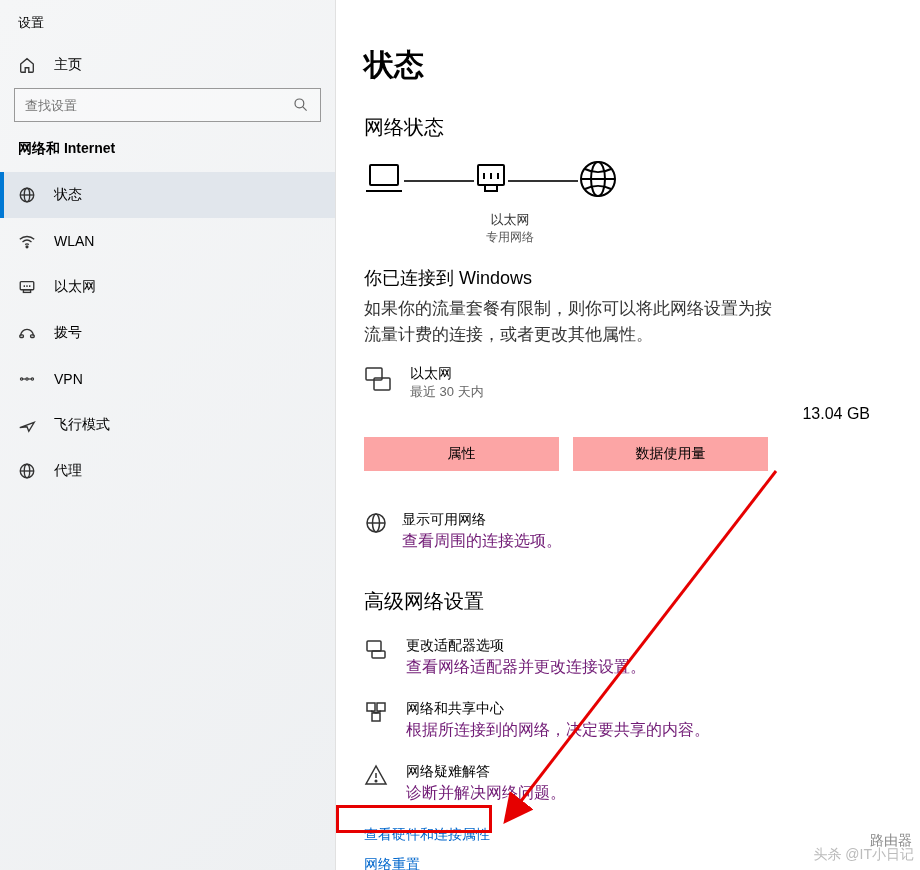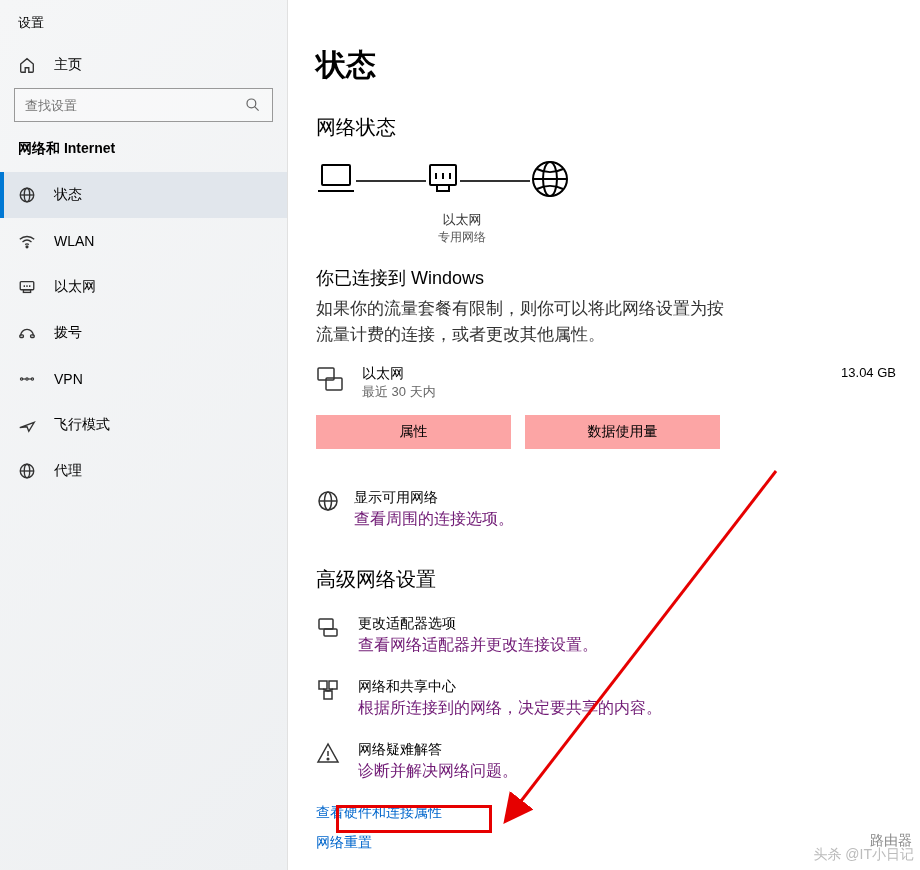--- a/index.html
+++ b/index.html
@@ -1,17 +1,17 @@
 <!DOCTYPE html>
 <html><head>
   <meta charset="utf-8">
   <style>
     * { margin: 0; padding: 0; box-sizing: border-box; font-family: "Microsoft YaHei", "Segoe UI", sans-serif; }
     body { width: 920px; height: 870px; background: #fff; display: flex; position: relative; overflow: hidden; }
-    .sidebar { width: 288px; background: linear-gradient(135deg, #f5f6f7 0%, #eef0f2 100%); border-right: 1px solid #e1e1e1; display: flex; flex-direction: column; padding-top: 8px; }
+    .sidebar { width: 336px; background: linear-gradient(135deg, #f5f6f7 0%, #eef0f2 100%); border-right: 1px solid #e1e1e1; display: flex; flex-direction: column; padding-top: 8px; }
     .app-title { font-size: 13px; padding: 6px 18px; color: #000; }
     .home-row { display: flex; align-items: center; gap: 18px; padding: 18px 18px 14px; font-size: 14px; cursor: pointer; }
     .search-box { margin: 0 14px 18px; height: 34px; border: 1px solid #999; background: rgba(255,255,255,0.35); display: flex; align-items: center; padding: 0 10px; cursor: text; }
     .search-box input { flex: 1; border: none; background: transparent; outline: none; font-size: 13px; color: #666; }
     .section-label { font-size: 14px; font-weight: 600; padding: 0 18px 14px; }
     .nav-list { list-style: none; }
     .nav-item { display: flex; align-items: center; gap: 18px; padding: 14px 18px; font-size: 14px; cursor: pointer; }
     .nav-item.active { background: #e1e6ec; position: relative; }
     .nav-item.active::before { content: ""; position: absolute; left: 0; top: 0; bottom: 0; width: 4px; background: #0078d4; }
     .icon { width: 18px; height: 18px; flex-shrink: 0; display: inline-flex; align-items: center; justify-content: center; }
@@ -20,21 +20,21 @@
     h2 { font-size: 20px; font-weight: 400; margin-bottom: 18px; }
     .net-diagram { display: flex; align-items: center; gap: 0; margin-bottom: 8px; }
     .diag-line { height: 2px; background: #333; }
     .diag-labels { text-align: center; font-size: 13px; color: #333; margin-bottom: 20px; }
     .diag-labels .sub { color: #555; font-size: 12px; }
     .connected-title { font-size: 18px; font-weight: 400; margin-bottom: 6px; }
     .connected-desc { font-size: 17px; color: #333; line-height: 1.5; margin-bottom: 18px; max-width: 410px; }
     .eth-row { display: flex; align-items: flex-start; gap: 18px; margin-bottom: 14px; }
     .eth-info .name { font-size: 14px; }
     .eth-info .time { font-size: 13px; color: #666; }
-    .eth-usage { margin-left: auto; font-size: 13px; padding-right: 24px; }
+    .eth-usage { margin-left: auto; font-size: 16px; padding-right: 50px; margin-top: 40px; }
     .btn-row { display: flex; gap: 14px; margin-bottom: 40px; }
     .btn { width: 195px; height: 34px; background: #fca5a5; border: none; font-size: 14px; cursor: pointer; }
     .link-row { display: flex; gap: 14px; align-items: flex-start; margin-bottom: 8px; cursor: pointer; max-width: 420px; }
     .link-title { font-size: 14px; }
     .link-desc { font-size: 16px; color: #701a75; margin-top: 2px; }
     .adv-title { font-size: 20px; font-weight: 400; margin: 0 0 22px; }
     .setting-row { display: flex; gap: 18px; align-items: flex-start; margin-bottom: 22px; cursor: pointer; max-width: 500px; }
     .blue-link { color: #0066cc; font-size: 14px; display: block; margin-bottom: 12px; cursor: pointer; }
     .red-box { position: absolute; border: 3px solid #e60000; }
     .arrow-svg { position: absolute; pointer-events: none; }

